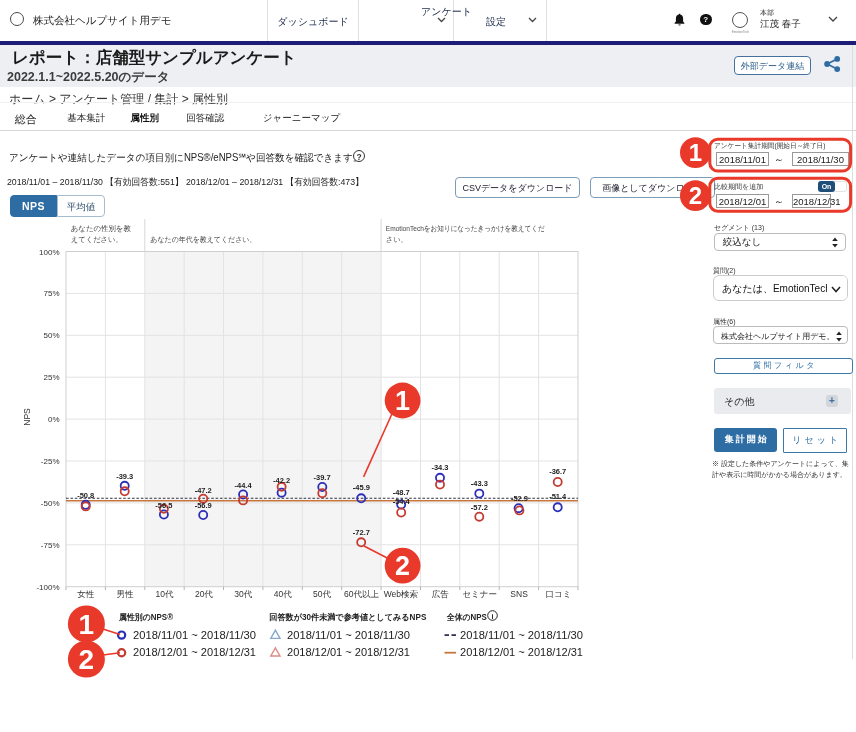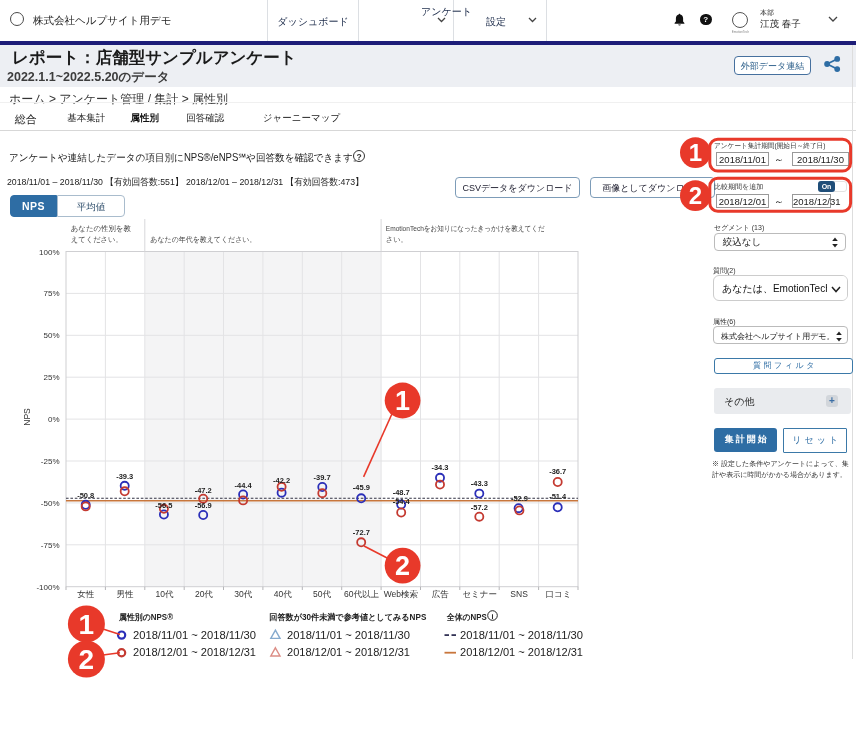--- a/index.html
+++ b/index.html
@@ -67,21 +67,21 @@
 <div class="abs nw" style="left:67.3px;top:112px;font-size:9.5px;color:#222;">基本集計</div>
 <div class="abs nw" style="left:130.4px;top:112px;font-size:9.5px;font-weight:bold;color:#111;">属性別</div>
 <div class="abs nw" style="left:186.3px;top:112px;font-size:9.5px;color:#222;">回答確認</div>
 <div class="abs nw" style="left:262.8px;top:112px;font-size:9.5px;color:#222;">ジャーニーマップ</div>
 
 <div class="abs nw" style="left:9px;top:150px;font-size:10px;color:#222;transform:scaleX(0.958);transform-origin:0 0;">アンケートや連結したデータの項目別にNPS®/eNPS℠や回答数を確認できます。</div>
 <div class="abs" style="left:353px;top:150px;width:12px;height:12px;border:1.2px solid #333;border-radius:50%;font-size:8.5px;font-weight:bold;color:#333;text-align:center;line-height:12px;box-sizing:border-box;">?</div>
 <div class="abs nw" style="left:7px;top:176px;font-size:9.5px;color:#222;transform:scaleX(0.92);transform-origin:0 0;">2018/11/01 – 2018/11/30 【有効回答数:551】 2018/12/01 – 2018/12/31 【有効回答数:473】</div>
 
 <div class="abs" style="left:10px;top:195px;width:47px;height:22px;background:#2e6da4;border:1px solid #2e6da4;border-radius:4px 0 0 4px;color:#fff;font-size:10.5px;font-weight:bold;text-align:center;line-height:21px;letter-spacing:0.5px;box-sizing:border-box;">NPS</div>
-<div class="abs" style="left:57px;top:195px;width:68px;height:22px;background:#fff;border:1px solid #a9bccd;border-radius:0 4px 4px 0;color:#1c3e5e;font-size:9.5px;text-align:center;line-height:21px;box-sizing:border-box;">平均値</div>
+<div class="abs" style="left:57px;top:195px;width:48px;height:22px;background:#fff;border:1px solid #a9bccd;border-radius:0 4px 4px 0;color:#1c3e5e;font-size:9.5px;text-align:center;line-height:21px;box-sizing:border-box;">平均値</div>
 
 <div class="abs nw" style="left:455px;top:177px;width:125px;height:21px;background:#fff;border:1px solid #7d9cb8;border-radius:4px;font-size:9px;color:#223;text-align:center;line-height:20px;box-sizing:border-box;">CSVデータをダウンロード</div>
 <div class="abs nw" style="left:590px;top:177px;width:125px;height:21px;background:#fff;border:1px solid #7d9cb8;border-radius:4px;font-size:9px;color:#223;text-align:center;line-height:20px;box-sizing:border-box;overflow:hidden;">画像としてダウンロード</div>
 
 <svg class="abs" style="left:0;top:218px;" width="620" height="462" viewBox="0 218 620 462">
 
  <rect x="66" y="251.5" width="512" height="335.2" fill="#ffffff"></rect>
  <rect x="144.8" y="251.5" width="236.3" height="335.2" fill="#f4f4f5"></rect>
 
  <g stroke="#e3e3e5" stroke-width="1">

